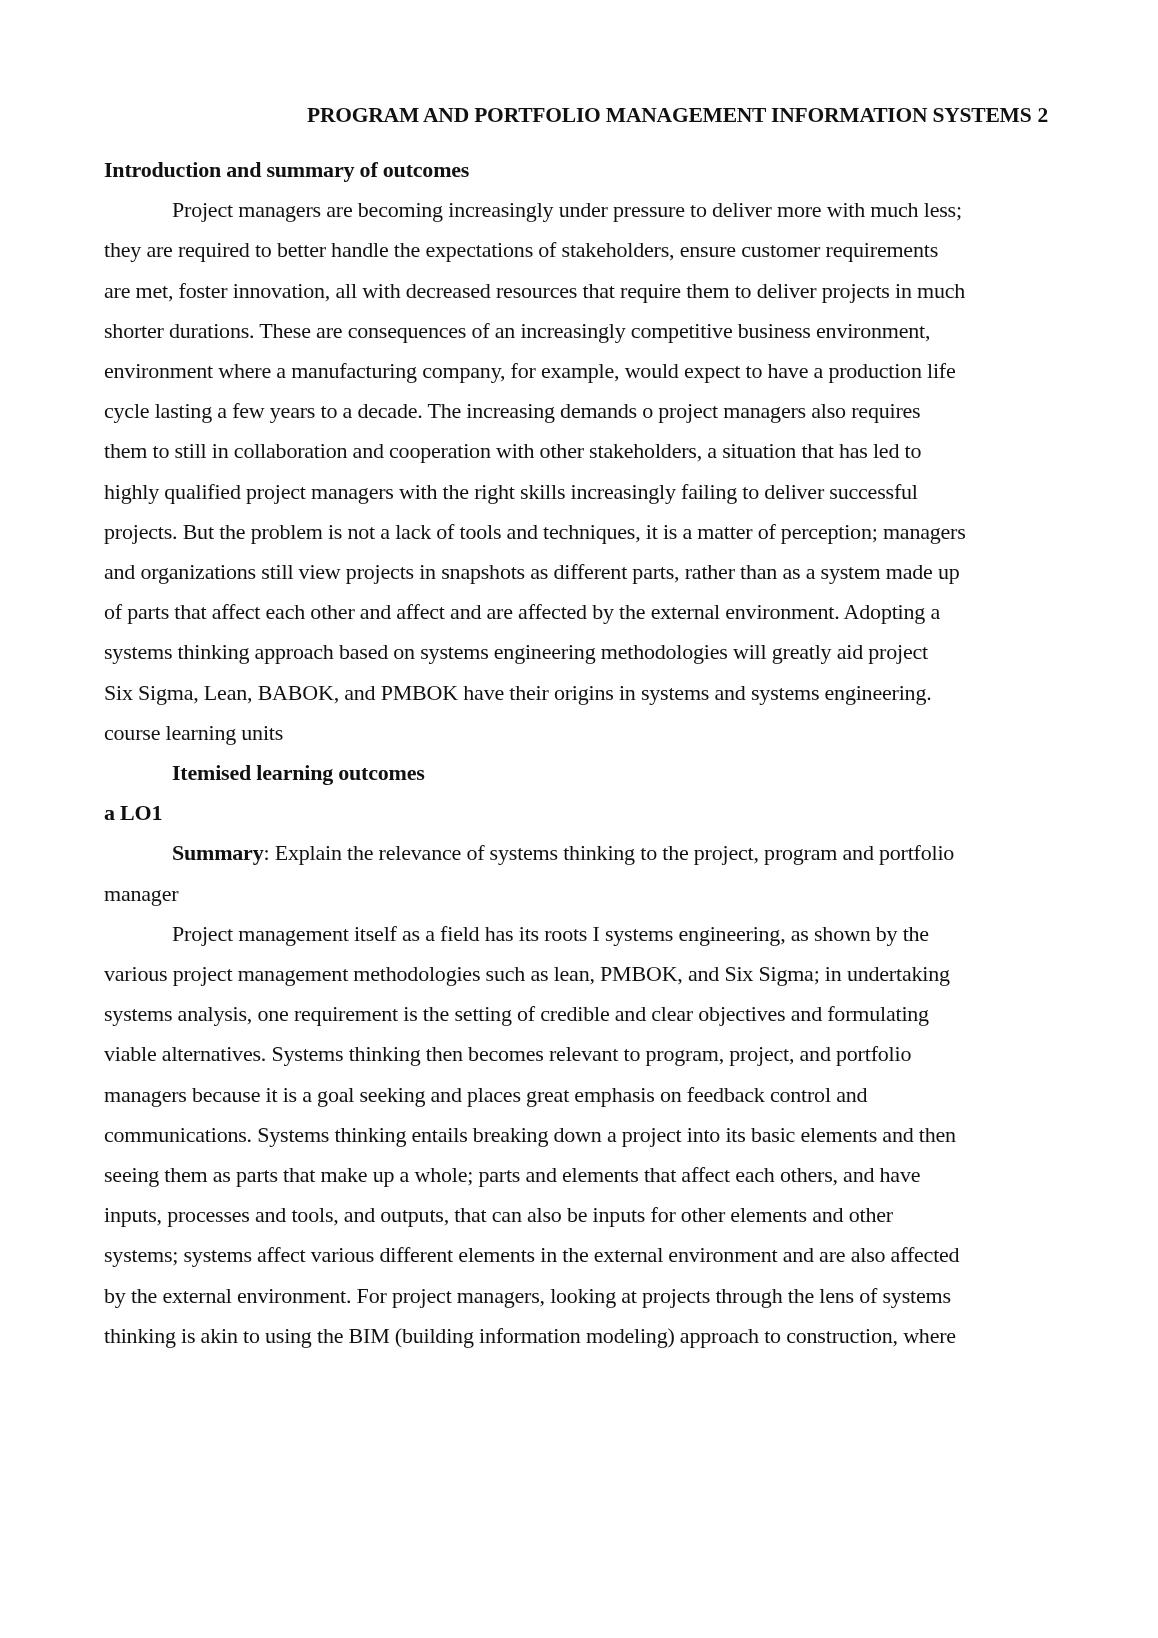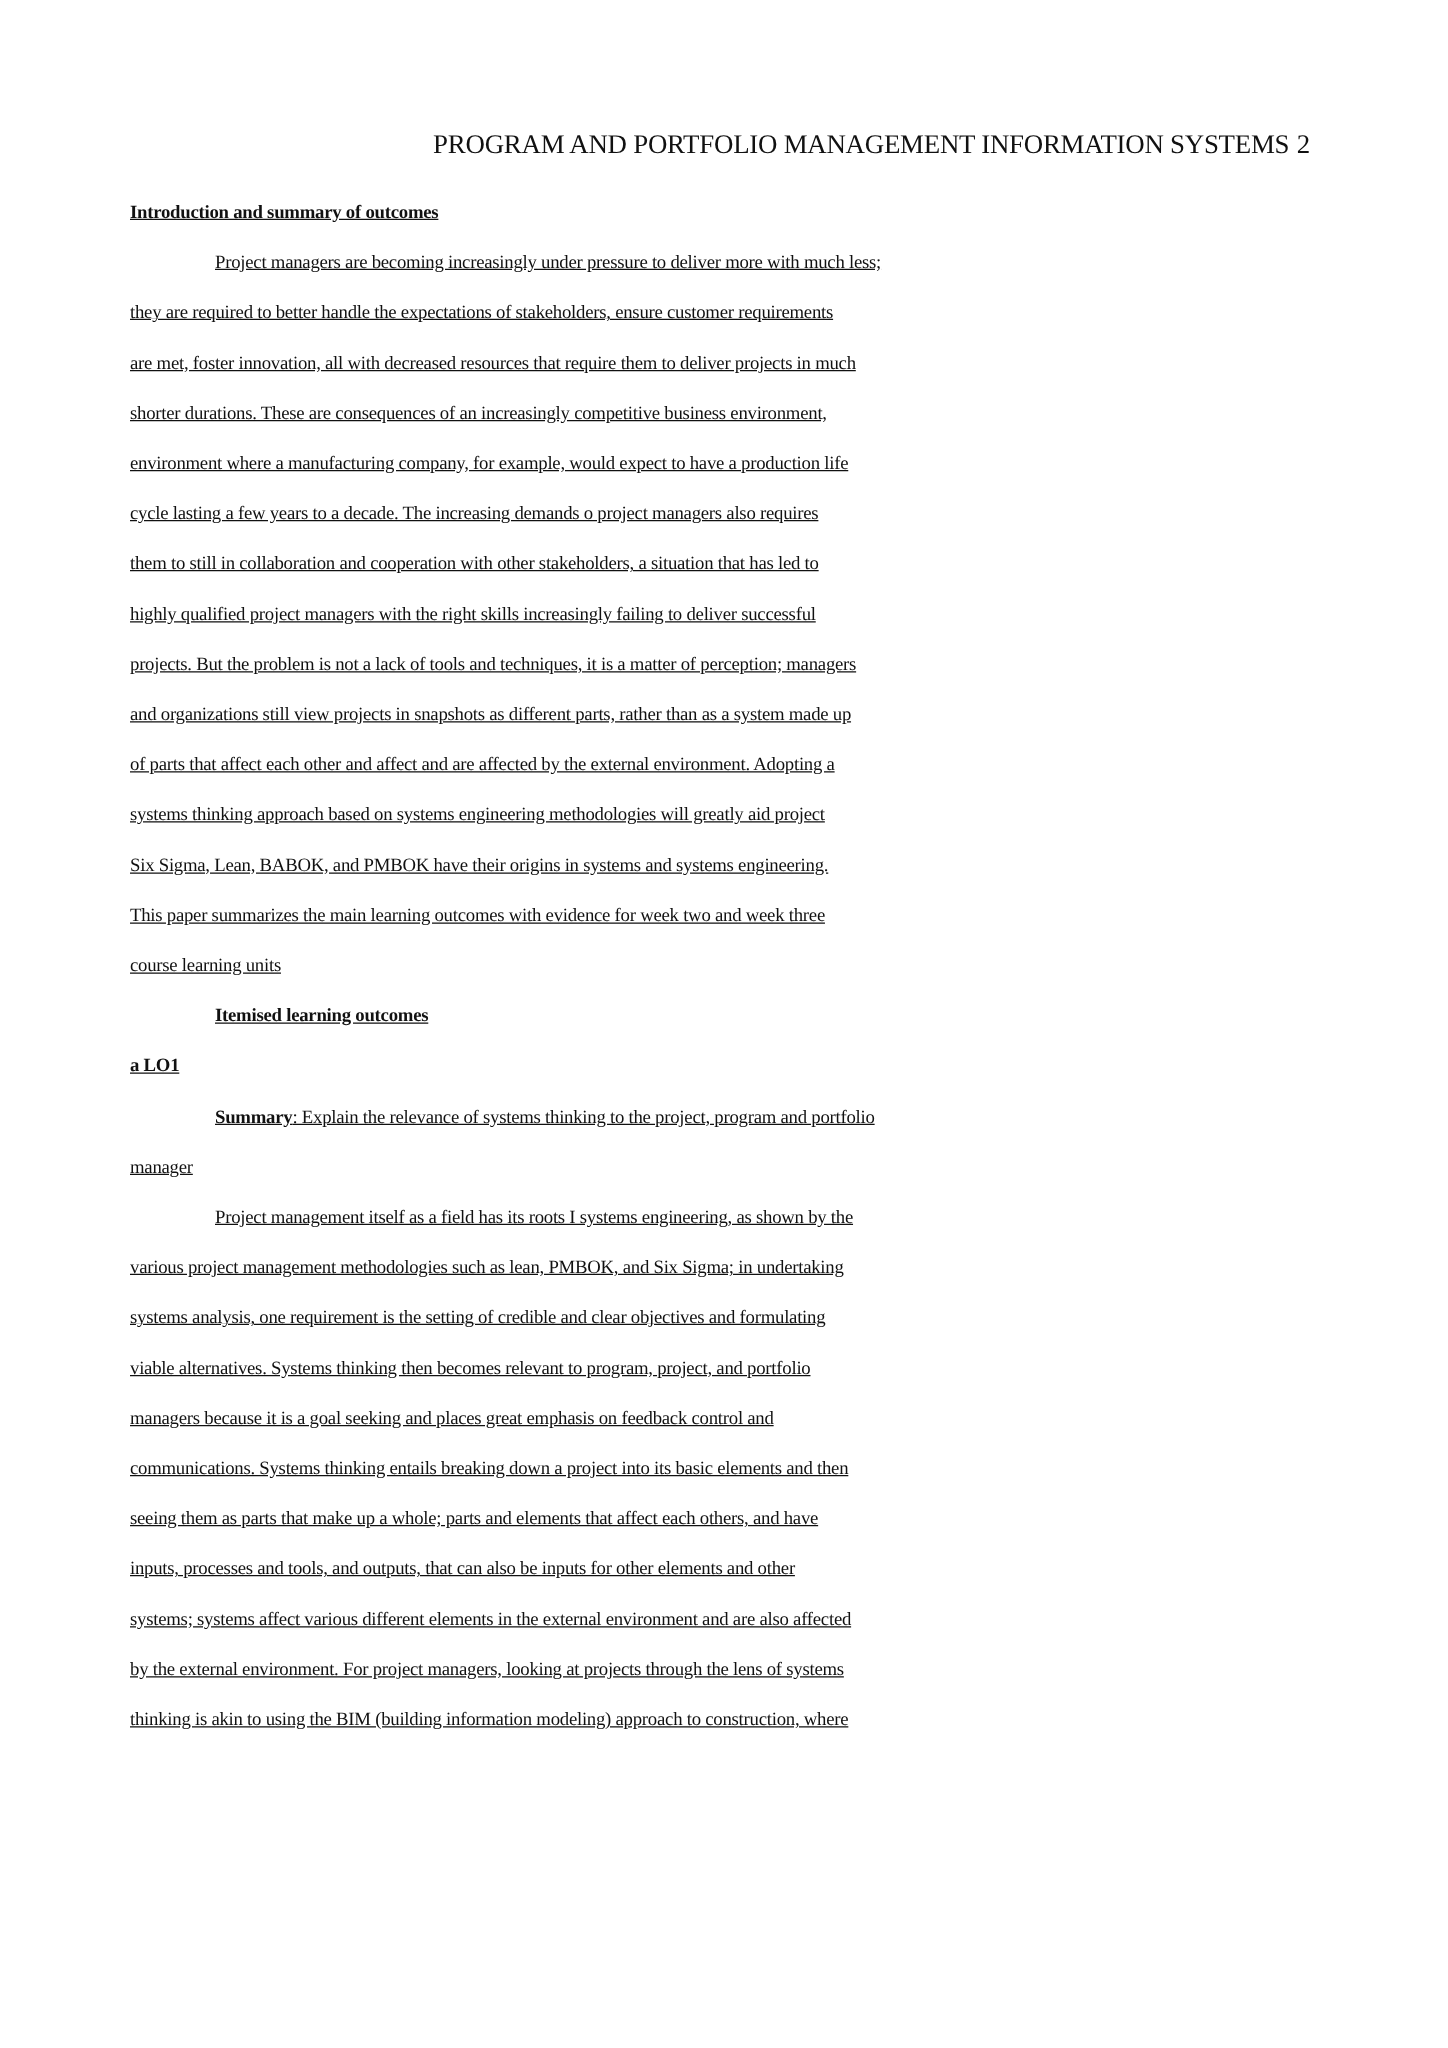--- a/index.html
+++ b/index.html
@@ -18,36 +18,36 @@
   }
   .runhead {
     position: absolute;
     top: 103px;
     left: 104px;
     right: 110px;
     text-align: right;
     font-size: 21.5px;
     letter-spacing: -0.2px;
     white-space: nowrap;
+    font-weight: bold;
   }
   .runhead .pagenum {
     margin-left: 6px;
   }
   .doc-body {
     position: absolute;
     top: 150px;
     left: 104px;
     width: 946px;
   }
   .line {
-    font-size: 15px;
+    font-size: 22px;
     line-height: 40.2px;
     letter-spacing: -0.2px;
     white-space: nowrap;
-    text-decoration: underline;
   }
   .bold {
     font-weight: bold;
   }
   .indent {
     padding-left: 68px;
   }
 </style>
 </head>
 <body>
@@ -64,21 +64,20 @@
       <div class="line"><span>shorter durations. These are consequences of an increasingly competitive business environment,</span></div>
       <div class="line"><span>environment where a manufacturing company, for example, would expect to have a production life</span></div>
       <div class="line"><span>cycle lasting a few years to a decade. The increasing demands o project managers also requires</span></div>
       <div class="line"><span>them to still in collaboration and cooperation with other stakeholders, a situation that has led to</span></div>
       <div class="line"><span>highly qualified project managers with the right skills increasingly failing to deliver successful</span></div>
       <div class="line"><span>projects. But the problem is not a lack of tools and techniques, it is a matter of perception; managers</span></div>
       <div class="line"><span>and organizations still view projects in snapshots as different parts, rather than as a system made up</span></div>
       <div class="line"><span>of parts that affect each other and affect and are affected by the external environment. Adopting a</span></div>
       <div class="line"><span>systems thinking approach based on systems engineering methodologies will greatly aid project</span></div>
       <div class="line"><span>Six Sigma, Lean, BABOK, and PMBOK have their origins in systems and systems engineering.</span></div>
-      <div class="line"><span>This paper summarizes the main learning outcomes with evidence for week two and week three</span></div>
       <div class="line"><span>course learning units</span></div>
       <div class="line indent bold"><span>Itemised learning outcomes</span></div>
       <div class="line bold"><span>a LO1</span></div>
       <div class="line indent"><span class="bold">Summary</span><span>: Explain the relevance of systems thinking to the project, program and portfolio</span></div>
       <div class="line"><span>manager</span></div>
       <div class="line indent"><span>Project management itself as a field has its roots I systems engineering, as shown by the</span></div>
       <div class="line"><span>various project management methodologies such as lean, PMBOK, and Six Sigma; in undertaking</span></div>
       <div class="line"><span>systems analysis, one requirement is the setting of credible and clear objectives and formulating</span></div>
       <div class="line"><span>viable alternatives. Systems thinking then becomes relevant to program, project, and portfolio</span></div>
       <div class="line"><span>managers because it is a goal seeking and places great emphasis on feedback control and</span></div>

